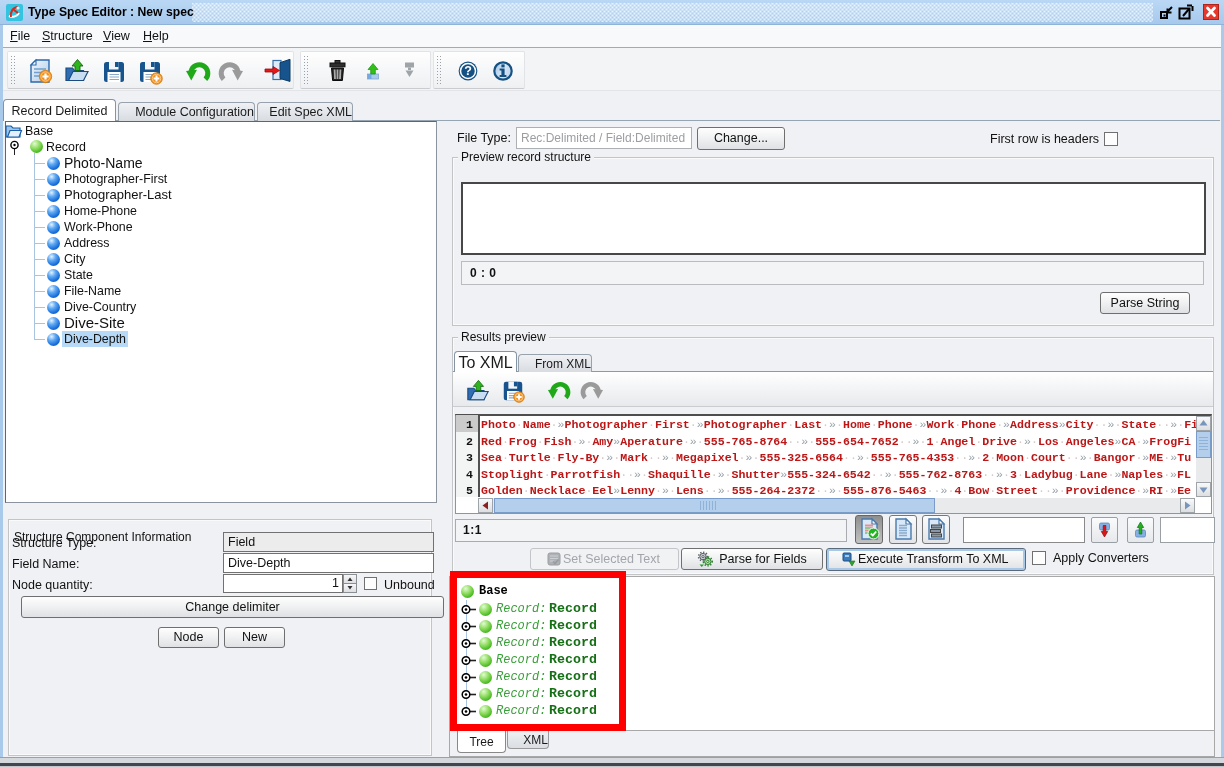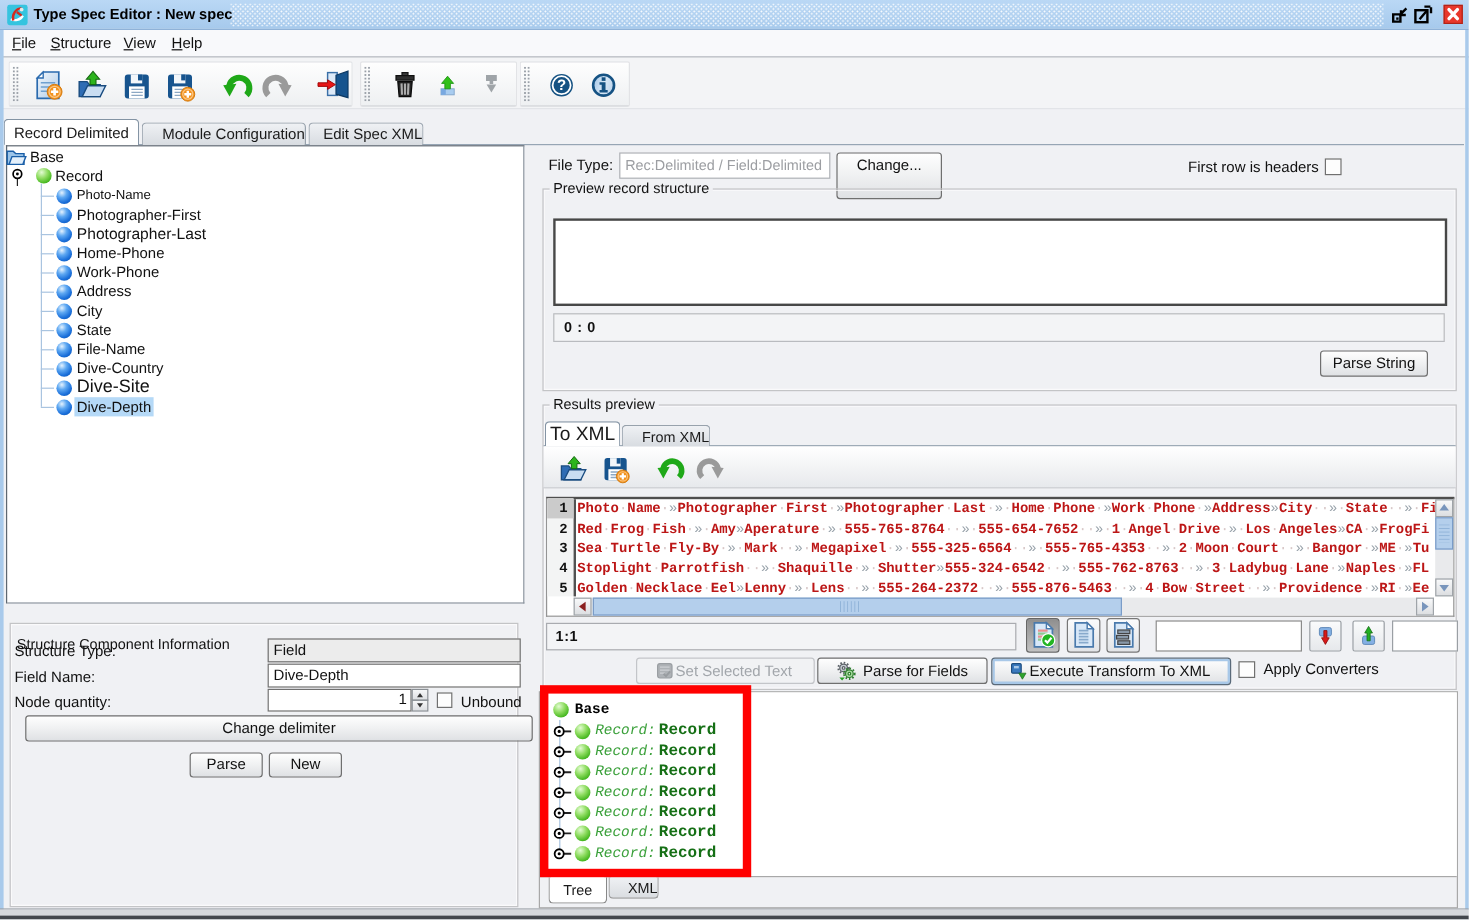--- a/index.html
+++ b/index.html
@@ -172,21 +172,21 @@
 <svg class="a" style="left:9px;top:140px" width="12" height="16" viewBox="0 0 12 16">
 <line x1="5.5" y1="9" x2="5.5" y2="15" stroke="#222"></line>
 <circle cx="5.5" cy="5" r="3.6" fill="#fff" stroke="#000" stroke-width="1.4"></circle>
 <circle cx="5.5" cy="5" r="1.2" fill="#000"></circle>
 </svg>
 <div class="sphg" style="left:30px;top:140px"></div>
 <div class="a lbl" style="left:46px;top:140px;height:15px;line-height:15px;font-size:12.4px">Record</div>
 <div class="a" style="left:34px;top:153px;width:1px;height:186px;background:#A9C4E0"></div>
 <div class="a" style="left:34px;top:163px;width:11px;height:1px;background:#A9C4E0"></div>
 <div class="sphb" style="left:47px;top:157px"></div>
-<div class="a lbl" style="left:62px;top:155px;height:16px;line-height:16px;font-size:11px;padding:0 2px">Photo-Name</div>
+<div class="a lbl" style="left:62px;top:155px;height:16px;line-height:16px;font-size:14px;padding:0 2px">Photo-Name</div>
 <div class="a" style="left:34px;top:179px;width:11px;height:1px;background:#A9C4E0"></div>
 <div class="sphb" style="left:47px;top:173px"></div>
 <div class="a lbl" style="left:62px;top:171px;height:16px;line-height:16px;font-size:12.4px;padding:0 2px">Photographer-First</div>
 <div class="a" style="left:34px;top:195px;width:11px;height:1px;background:#A9C4E0"></div>
 <div class="sphb" style="left:47px;top:189px"></div>
 <div class="a lbl" style="left:62px;top:187px;height:16px;line-height:16px;font-size:13px;padding:0 2px">Photographer-Last</div>
 <div class="a" style="left:34px;top:211px;width:11px;height:1px;background:#A9C4E0"></div>
 <div class="sphb" style="left:47px;top:205px"></div>
 <div class="a lbl" style="left:62px;top:203px;height:16px;line-height:16px;font-size:12.4px;padding:0 2px">Home-Phone</div>
 <div class="a" style="left:34px;top:227px;width:11px;height:1px;background:#A9C4E0"></div>
@@ -224,26 +224,26 @@
 <div class="fld" style="left:223px;top:574px;width:120px;height:19px;line-height:17px;text-align:right;padding-right:3px">1</div>
 <div class="a" style="left:343px;top:574px;width:14px;height:10px;background:linear-gradient(#F6F7F8,#DDDFE2);border:1px solid #8A8F94"></div>
 <div class="a" style="left:343px;top:583px;width:14px;height:10px;background:linear-gradient(#F6F7F8,#DDDFE2);border:1px solid #8A8F94"></div>
 <svg class="a" style="left:343px;top:574px" width="14" height="19" viewBox="0 0 14 19">
 <path d="M7 3.5 L9.5 7 L4.5 7 Z" fill="#333"></path>
     <path d="M7 15.5 L4.5 12 L9.5 12 Z" fill="#333"></path>
 </svg>
 <div class="cb" style="left:364px;top:577px"></div>
 <div class="a lbl" style="left:384px;top:578px">Unbound</div>
 <div class="btn" style="left:21px;top:596px;width:423px;height:22px;line-height:20px">Change delimiter</div>
-<div class="btn" style="left:158px;top:627px;width:61px;height:21px;line-height:19px">Parse</div>
+<div class="btn" style="left:158px;top:627px;width:61px;height:21px;line-height:19px">Node</div>
 <div class="btn" style="left:224px;top:627px;width:61px;height:21px;line-height:19px">New</div>
 
 <div class="a lbl" style="left:457px;top:131px">File Type:</div>
 <div class="fld" style="left:516px;top:127px;width:176px;height:22px;line-height:20px;border-color:#ACAFB4;color:#9C9EA2;padding-left:4px;font-size:12px;line-height:20px">Rec:Delimited / Field:Delimited</div>
-<div class="btn" style="left:697px;top:127px;width:88px;height:39px;line-height:21px">Change...</div>
+<div class="btn" style="left:697px;top:127px;width:88px;height:23px;line-height:21px">Change...</div>
 <div class="a lbl" style="left:990px;top:132px">First row is headers</div>
 <div class="cb" style="left:1104px;top:132px;width:14px;height:14px"></div>
 
 <div class="grp" style="left:452px;top:157px;width:762px;height:169px"></div>
 <div class="gt a" style="left:458px;top:151px">Preview record structure</div>
 <div class="a" style="left:461px;top:182px;width:745px;height:73px;background:#fff;border:2px solid #474747"></div>
 <div class="a" style="left:461px;top:261px;width:743px;height:24px;background:#F3F4F6;border:1px solid #B9BBBF"></div>
 <div class="a lbl" style="left:470px;top:266px;font-weight:bold;font-size:12px;letter-spacing:0.5px">0 : 0</div>
 <div class="btn" style="left:1100px;top:292px;width:90px;height:22px;line-height:20px">Parse String</div>
 

